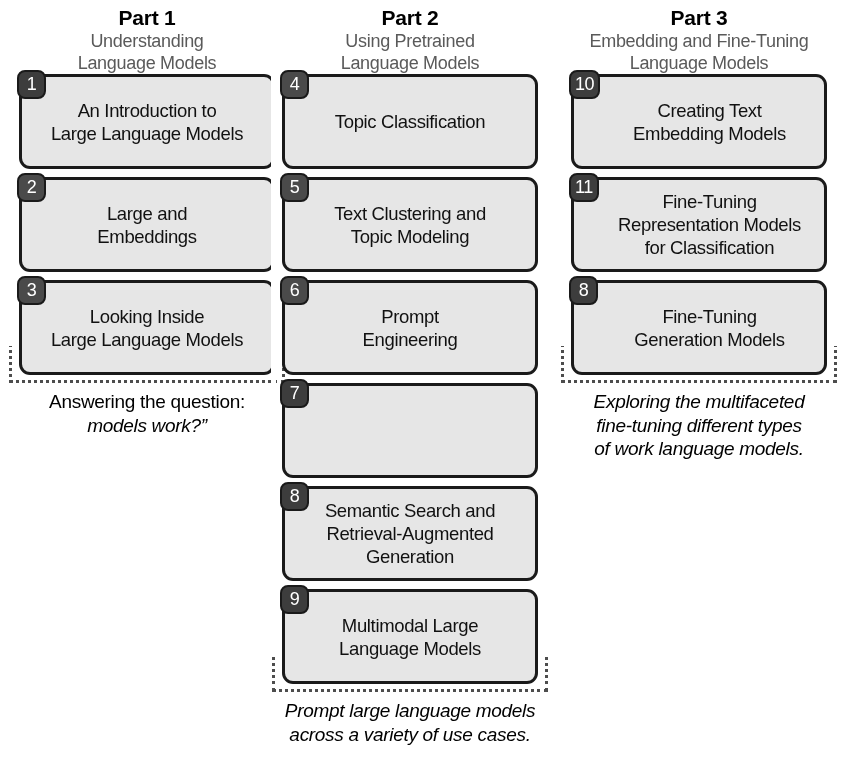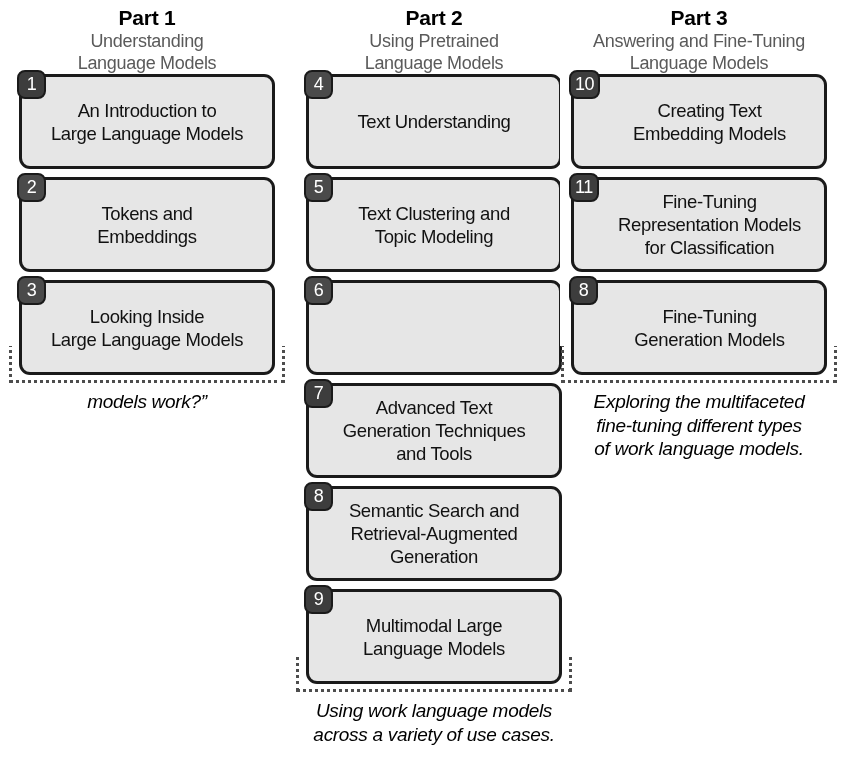--- a/index.html
+++ b/index.html
@@ -21,21 +21,21 @@
     height: 782px;
   }
 
   .column {
     position: absolute;
     top: 0;
   }
 
   
   #col-1 { left: 9px;   width: 276px; }
-  #col-2 { left: 296px; width: 276px; }
+  #col-2 { left: 272px; width: 276px; }
   #col-3 { left: 561px; width: 276px; }
 
   
   .part-header {
     text-align: center;
     padding-top: 5px;
   }
   .part-title {
     font-size: 21px;
     font-weight: bold;
@@ -157,96 +157,96 @@
       <div class="stack">
 
         <div class="chapter">
           <span class="badge dark">1</span>
           <span class="chapter-title">An Introduction to
 Large Language Models</span>
         </div>
 
         <div class="chapter">
           <span class="badge">2</span>
-          <span class="chapter-title">Tokens and
+          <span class="chapter-title">Large and
 Embeddings</span>
         </div>
 
         <div class="chapter">
           <span class="badge">3</span>
           <span class="chapter-title">Looking Inside
 Large Language Models</span>
         </div>
 
       </div>
     </div>
 
     <div class="caption">
+      <div class="caption-line plain">Answering the question:</div>
       <div class="caption-line italic">models work?”</div>
     </div>
   </div>
 
   <div class="column" id="col-2">
     <div class="part-header">
       <div class="part-title">Part 2</div>
       <div class="part-subtitle">Using Pretrained</div>
       <div class="part-subtitle">Language Models</div>
     </div>
 
     <div class="bracket">
       <div class="stack">
 
         <div class="chapter">
           <span class="badge">4</span>
-          <span class="chapter-title">Text Understanding</span>
+          <span class="chapter-title">Topic Classification</span>
         </div>
 
         <div class="chapter">
           <span class="badge">5</span>
           <span class="chapter-title">Text Clustering and
 Topic Modeling</span>
         </div>
 
         <div class="chapter">
           <span class="badge">6</span>
+          <span class="chapter-title">Prompt
+Engineering</span>
         </div>
 
         <div class="chapter">
           <span class="badge dark">7</span>
-          <span class="chapter-title">Advanced Text
-Generation Techniques
-and Tools</span>
         </div>
 
         <div class="chapter">
           <span class="badge dark">8</span>
           <span class="chapter-title">Semantic Search and
 Retrieval-Augmented
 Generation</span>
         </div>
 
         <div class="chapter">
           <span class="badge dark">9</span>
           <span class="chapter-title">Multimodal Large
 Language Models</span>
         </div>
 
       </div>
     </div>
 
     <div class="caption">
-      <div class="caption-line italic">Using work language models</div>
+      <div class="caption-line italic">Prompt large language models</div>
       <div class="caption-line italic">across a variety of use cases.</div>
     </div>
   </div>
 
   <div class="column" id="col-3">
     <div class="part-header">
       <div class="part-title">Part 3</div>
-      <div class="part-subtitle">Answering and Fine-Tuning</div>
+      <div class="part-subtitle">Embedding and Fine-Tuning</div>
       <div class="part-subtitle">Language Models</div>
     </div>
 
     <div class="bracket">
       <div class="stack">
 
         <div class="chapter">
           <span class="badge dark">10</span>
           <span class="chapter-title">Creating Text
 Embedding Models</span>

